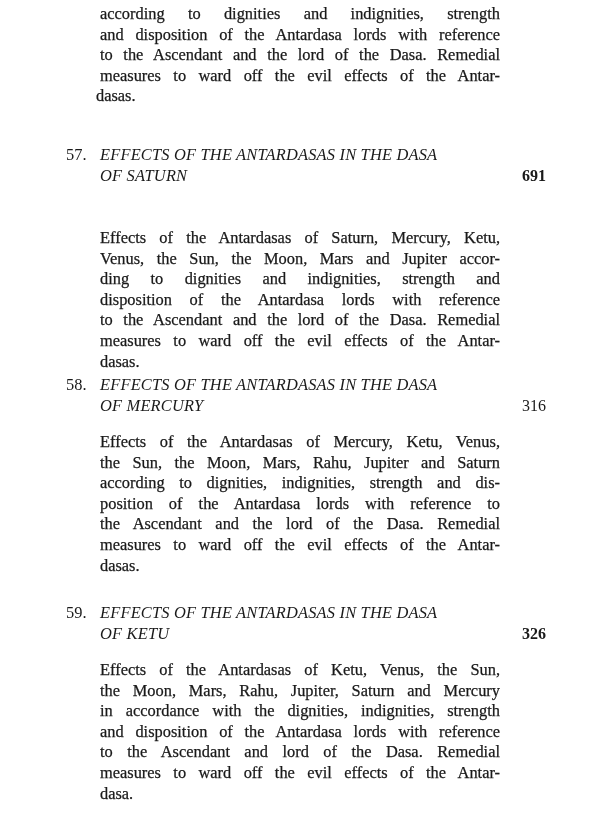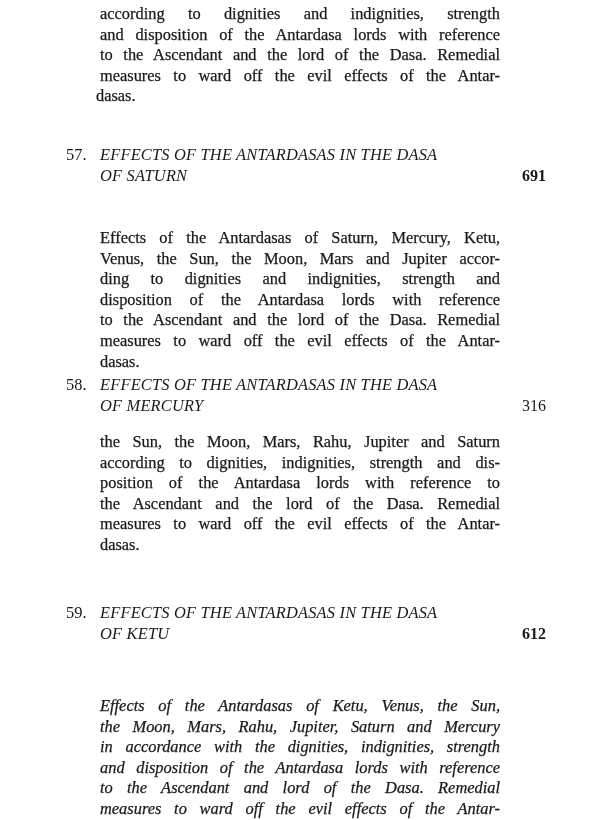--- a/index.html
+++ b/index.html
@@ -64,38 +64,40 @@
 
   <div class="entry-head" style="top:375px;">
     <span class="num">58.</span>
     <span class="title">
       <span class="ln">EFFECTS OF THE ANTARDASAS IN THE DASA</span>
       <span class="ln">OF MERCURY</span>
     </span>
     <span class="pg" style="font-weight:normal;">316</span>
   </div>
   <div class="para" style="top:432px;">
+    <span class="ln">Effects of the Antardasas of Mercury, Ketu, Venus,</span>
     <span class="ln">the Sun, the Moon, Mars, Rahu, Jupiter and Saturn</span>
     <span class="ln">according to dignities, indignities, strength and dis-</span>
     <span class="ln">position of the Antardasa lords with reference to</span>
     <span class="ln">the Ascendant and the lord of the Dasa. Remedial</span>
     <span class="ln">measures to ward off the evil effects of the Antar-</span>
     <span class="ln last">dasas.</span>
   </div>
 
   <div class="entry-head" style="top:603px;">
     <span class="num">59.</span>
     <span class="title">
       <span class="ln">EFFECTS OF THE ANTARDASAS IN THE DASA</span>
       <span class="ln">OF KETU</span>
     </span>
-    <span class="pg">612</span>
+    <span class="pg">326</span>
   </div>
-  <div class="para" style="top:696px;font-style:italic;">
+  <div class="para" style="top:660px;">
     <span class="ln">Effects of the Antardasas of Ketu, Venus, the Sun,</span>
     <span class="ln">the Moon, Mars, Rahu, Jupiter, Saturn and Mercury</span>
     <span class="ln">in accordance with the dignities, indignities, strength</span>
     <span class="ln">and disposition of the Antardasa lords with reference</span>
     <span class="ln">to the Ascendant and lord of the Dasa. Remedial</span>
     <span class="ln">measures to ward off the evil effects of the Antar-</span>
+    <span class="ln last">dasa.</span>
   </div>
 
 </div>
 
 </body></html>

